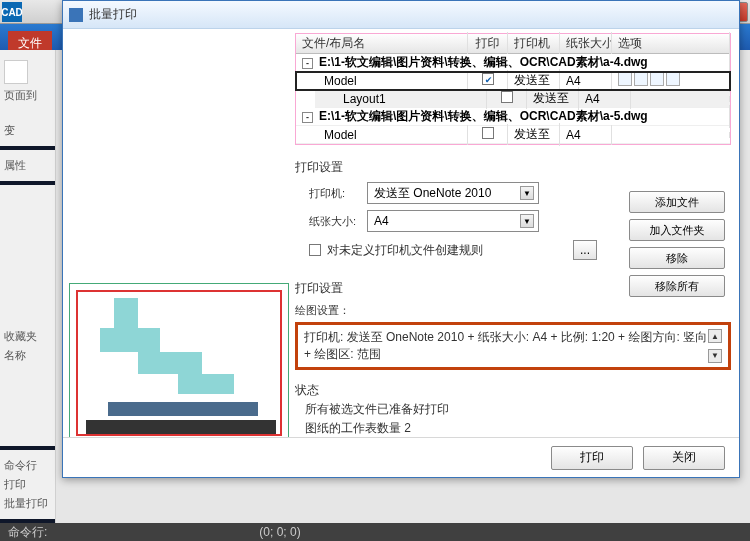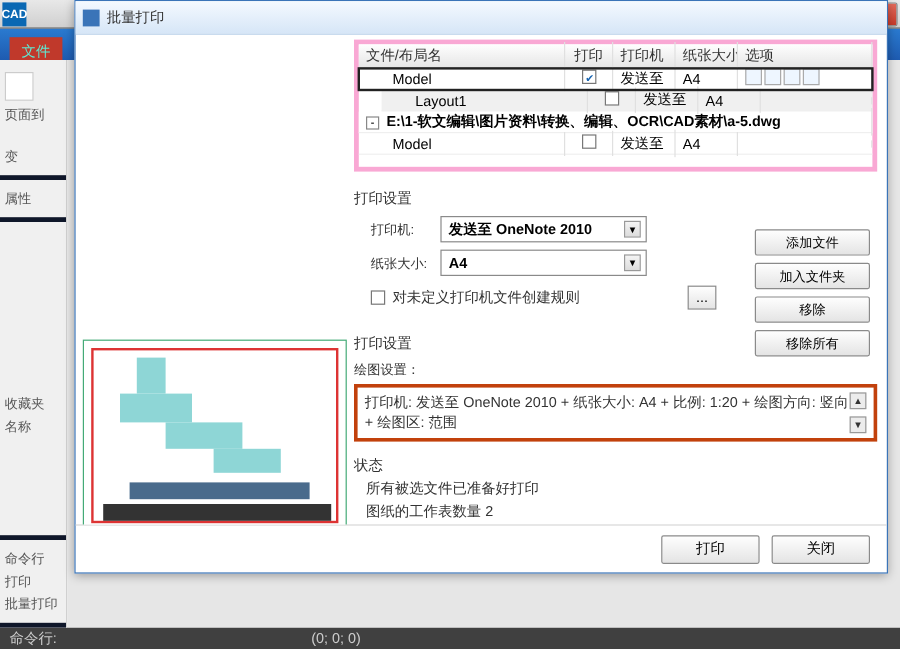--- a/index.html
+++ b/index.html
@@ -6,21 +6,21 @@
 html, body { width: 750px; height: 541px; overflow: hidden; background: #3a3a3a; }
 
 .app-window { width: 750px; height: 541px; background: #3a3a3a; position: relative; }
 
 .titlebar { height: 24px; background: linear-gradient(#e8e8e8,#cfcfcf); display: flex; align-items: center; justify-content: flex-end; border-bottom: 1px solid #999; }
 .titlebar .cad-logo { position:absolute; left:2px; top:2px; width:20px; height:20px; background:#0a68b3; color:#fff; font-size:10px; display:flex; align-items:center; justify-content:center; font-weight:bold; }
 .tb-btn { width: 30px; height: 20px; border: 1px solid #888; background: linear-gradient(#f4f4f4,#d8d8d8); margin-right: 2px; display:flex; align-items:center; justify-content:center; font-size:10px; cursor:pointer; }
 .tb-close { background: linear-gradient(#e46a5a,#c73a2a); color:#fff; width:46px; border-radius:2px; }
 
 .menubar { height: 26px; background: linear-gradient(#2a7ad0,#1e5bb0); display:flex; align-items:center; padding-left:8px; }
-.menu-item { color:#5eead4; padding:4px 10px; cursor:pointer;margin-top:12px; }
+.menu-item { color:#ffffff; padding:4px 10px; cursor:pointer;margin-top:12px; }
 .menu-item.active { background:#c0392b; }
 
 .body { display:flex; height: calc(541px - 24px - 26px - 18px); background:#fff; }
 .sidebar { width: 56px; background:#f0f0f0; border-right:1px solid #d0d0d0; display:flex; flex-direction:column; }
 .side-section { padding:4px 4px 8px; border-bottom:4px solid #0f172a; }
 .side-lbl { color:#555; font-size:11px; margin-top:4px; }
 .side-icon { width:24px; height:24px; background:#fff; border:1px solid #ccc; margin:6px 0 2px; }
 
 .main { flex:1; position:relative; background:#e6e6e6; }
 
@@ -38,40 +38,40 @@
 .dlg-title-text { font-size:12px; color:#333; }
 
 .dlg-body { flex:1; display:flex; overflow:hidden; }
 .dlg-left { width:232px; padding:6px; display:flex; flex-direction:column; }
 .preview { flex:0 0 auto; margin-top:248px; width:220px; height:160px; border:1px solid #4a7; background:#fff; position:relative; overflow:hidden; }
 .preview-frame { position:absolute; inset:6px; border:2px solid #d33; }
 .prev-shape { position:absolute; background:#8ed6d6; }
 
 .dlg-right { flex:1; display:flex; flex-direction:column; padding:4px 8px 0 0; }
 
-.filegrid { border:4px solid #f9a8d4; background:#fff; height:118px; display:flex; flex-direction:column; }
+.filegrid { border:1px solid #f9a8d4; background:#fff; height:118px; display:flex; flex-direction:column; }
 .fg-head, .fg-row { display:flex; align-items:center; font-size:11px; }
 .fg-head { height:20px; background:linear-gradient(#fefefe,#e6e6e6); border-bottom:1px solid #bcbcbc; font-weight:normal; color:#333; }
 .fg-head > div, .fg-row > div { padding:3px 6px; border-right:1px solid #e0e0e0; overflow:hidden; white-space:nowrap; }
 .c1 { width:172px; } .c2 { width:40px; text-align:center; } .c3 { width:52px; } .c4 { width:52px; } .c5 { flex:1; }
 .fg-row { height:18px; border-bottom:1px solid #efefef; }
 .fg-row.parent { font-weight:bold; background:#fff; }
 .fg-row.sel { outline:2px solid #222; outline-offset:-1px; }
 .fg-row.alt { background:#f0f0f0;margin-left:19px; }
 .treetick { display:inline-block; width:11px; height:11px; border:1px solid #888; text-align:center; line-height:9px; font-size:9px; margin-right:6px; color:#333; background:#fff; }
 .cbx { width:12px; height:12px; border:1px solid #777; display:inline-block; background:#fff; }
 .cbx.on::after { content:"✔"; font-size:9px; position:relative; top:-2px; left:1px; color:#1462b0; }
 .row-icons { display:inline-flex; gap:2px; }
 .row-icons span { width:14px; height:14px; border:1px solid #aaa; background:#eef6ff; }
 
 .section { margin-top:14px; }
 .sec-title { font-size:12px; color:#333; margin-bottom:6px; }
 .form-row { display:flex; align-items:center; margin-bottom:6px; }
 .form-row label { width:72px; color:#333; padding-left:14px; font-size:11px; }
-.combo { width:172px; height:22px; border:1px solid #8a8a8a; background:#fff; display:flex; align-items:center; justify-content:space-between; padding:0 4px 0 6px; font-size:11px;font-weight:bold; }
+.combo { width:172px; height:22px; border:1px solid #8a8a8a; background:#fff; display:flex; align-items:center; justify-content:space-between; padding:0 4px 0 6px; font-size:11px; }
 .combo-arrow { width:14px; height:14px; border:1px solid #999; background:linear-gradient(#f4f4f4,#dcdcdc); display:flex; align-items:center; justify-content:center; font-size:8px; }
 .smallbtn { width:24px; height:20px; border:1px solid #8a8a8a; background:linear-gradient(#fefefe,#e4e4e4); margin-left:8px; display:flex; align-items:center; justify-content:center; cursor:pointer; }
 .right-btns { position:absolute; right:14px; top:162px; display:flex; flex-direction:column; gap:6px; }
 .wbtn { width:96px; height:22px; border:1px solid #8a8a8a; background:linear-gradient(#fefefe,#e4e4e4); border-radius:2px; cursor:pointer; font-size:11px; }
 
 .info-box { border:3px solid #c2410c; background:#fff; padding:4px 6px; margin-top:4px; font-size:11px; color:#333; display:flex; }
 .info-box .txt { flex:1; line-height:1.4; }
 .scroll-up, .scroll-down { width:14px; height:14px; border:1px solid #999; background:#ececec; font-size:8px; display:flex; align-items:center; justify-content:center; }
 
 .status-block { margin-top:10px; font-size:11px; color:#333; }
@@ -149,20 +149,23 @@
 
         <div class="filegrid">
           <div class="fg-head">
             <div class="c1">文件/布局名</div>
             <div class="c2">打印</div>
             <div class="c3">打印机</div>
             <div class="c4">纸张大小</div>
             <div class="c5">选项</div>
           </div>
           <div id="grid-rows">
+              <div class="fg-row parent">
+                <div class="c1" style="width:100%"><span class="treetick">-</span>E:\1-软文编辑\图片资料\转换、编辑、OCR\CAD素材\a-4.dwg</div>
+              </div>
               <div class="fg-row sel">
                 <div class="c1" style="padding-left:28px">Model</div>
                 <div class="c2"><span class="cbx on"></span></div>
                 <div class="c3">发送至</div>
                 <div class="c4">A4</div>
                 <div class="c5"><span class="row-icons">
                     <span></span>
                     <span></span>
                     <span></span>
                     <span></span>

